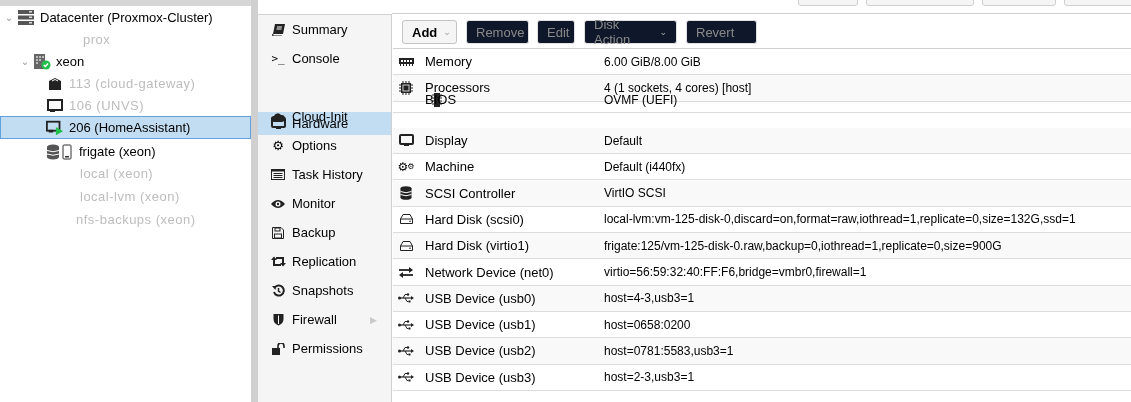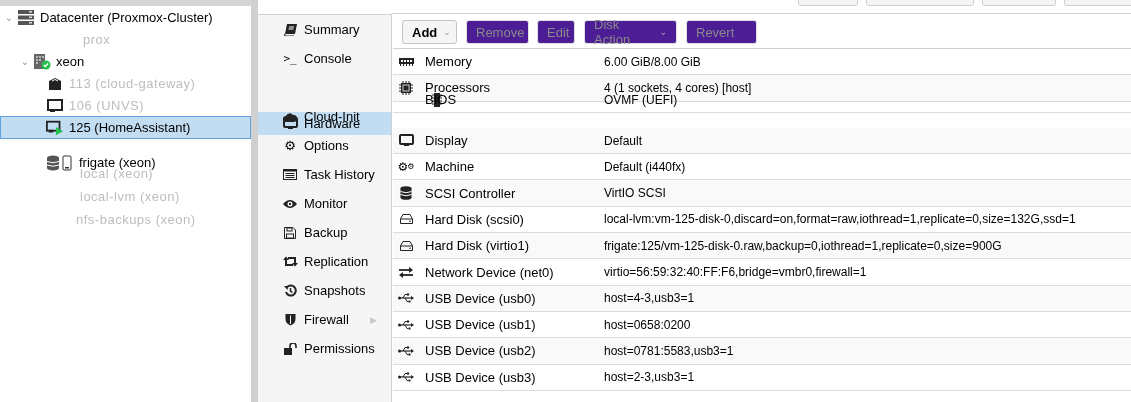--- a/index.html
+++ b/index.html
@@ -12,34 +12,34 @@
   #tree-gutter { position: absolute; left: 251px; top: 0; width: 7px; height: 402px; background: #d0d0d0; }
   .tree-row { position: absolute; left: 0; width: 251px; height: 23px; display: flex; align-items: center; white-space: nowrap; }
   .tree-row .label { font-size: 13px; color: #000; }
   .tree-row .blurred { color: #bdbdbd; filter: blur(0.6px); letter-spacing: 0.5px; }
   .tree-row.selected { background: #c2ddf2; border: 1px solid #5fa2dd; }
   .expander { width: 12px; height: 12px; display: inline-flex; align-items: center; justify-content: center; color: #999; font-size: 10px; }
   .ticon { width: 18px; height: 16px; display: inline-flex; align-items: center; justify-content: center; margin-right: 5px; position: relative; }
 
   
   #menu { position: absolute; left: 258px; top: 14px; width: 134px; height: 388px; background: #f5f5f5; border-top: 1px solid #d0d0d0; border-right: 1px solid #d0d0d0; }
-  .menu-item { position: absolute; left: 0; width: 133px; height: 23px; display: flex; align-items: center; padding-left: 24px; font-size: 13px; color: #000; }
+  .menu-item { position: absolute; left: 0; width: 133px; height: 23px; display: flex; align-items: center; padding-left: 12px; font-size: 13px; color: #000; }
   .menu-item.active { background: #c2ddf2; margin-top: 36px; }
   .menu-item .micon { width: 16px; height: 14px; display: inline-flex; align-items: center; justify-content: center; margin-right: 6px; font-size: 12px; }
   .menu-item .arrow { position: absolute; right: 14px; color: #c8c8c8; font-size: 9px; }
 
   
   #header-strip { position: absolute; left: 392px; top: 0; width: 739px; height: 14px; background: #fff; border-bottom: 1px solid #d0d0d0; }
   .hdr-btn { position: absolute; top: -6px; height: 12px; border: 1px solid #cfcfcf; border-radius: 3px; background: #f5f5f5; }
 
   
   #toolbar { position: absolute; left: 393px; top: 14px; width: 738px; height: 35px; background: #fff; border-bottom: 1px solid #d0d0d0; }
   .tb-btn { position: absolute; top: 6px; height: 24px; border: 1px solid #cfcfcf; border-radius: 3px; background: #f5f5f5; display: flex; align-items: center; padding: 0 9px; font-size: 13px; }
   .tb-btn.enabled { color: #000; border-color: #c4c4c4; }
-  .tb-btn.disabled { color: #8a8a8a; border-color: #e0e0e0; background: #4c1d95; }
+  .tb-btn.disabled { color: #8a8a8a; border-color: #e0e0e0; background: #0f172a; }
   .tb-btn .caret { margin-left: 6px; font-size: 9px; color: #aaa; }
 
   
   #grid { position: absolute; left: 393px; top: 49px; width: 738px; height: 353px; background: #fff; }
   .grow { position: absolute; left: 0; width: 738px; height: 26.3px; display: flex; align-items: center; border-bottom: 1px solid #dcdcdc; }
   .grow.alt { background: #f9f9f9; }
   .gicon { width: 18px; height: 14px; margin-left: 4px; display: inline-flex; align-items: center; justify-content: center; }
   .gname { position: absolute; left: 32px; font-size: 13px; color: #000; white-space: nowrap; }
   .gval { position: absolute; left: 211px; font-size: 12px; color: #000; white-space: nowrap; }
 </style>
@@ -113,24 +113,24 @@
 
   <div class="tree-row selected" style="top:116px;height:23px;">
     <span style="width:45px;display:inline-block;"></span>
     <span class="ticon">
       <svg width="20" height="16" viewBox="0 0 20 16">
           <rect x="1" y="1" width="14" height="10" fill="none" stroke="#222" stroke-width="2"></rect>
           <rect x="3" y="10" width="5" height="3" fill="#222"></rect>
           <path d="M11 7 L19 11.5 L11 16 Z" fill="#21bf4b"></path>
         </svg>
     </span>
-    <span class="label">125 (HomeAssistant)</span>
-  </div>
-
-  <div class="tree-row" style="top:151px;">
+    <span class="label">206 (HomeAssistant)</span>
+  </div>
+
+  <div class="tree-row" style="top:140px;">
     <span style="width:46px;display:inline-block;"></span>
     <span class="ticon" style="width:28px;">
       <svg width="28" height="16" viewBox="0 0 28 16">
           <ellipse cx="7" cy="3" rx="6" ry="2.5" fill="#555"></ellipse>
           <rect x="1" y="3" width="12" height="10" fill="#555"></rect>
           <ellipse cx="7" cy="13" rx="6" ry="2.5" fill="#555"></ellipse>
           <path d="M1 6.5 Q7 9 13 6.5 M1 10 Q7 12.5 13 10" stroke="#fff" stroke-width="1" fill="none"></path>
           <rect x="17" y="1" width="8" height="14" rx="1" fill="#fff" stroke="#333"></rect>
           <rect x="19" y="12" width="4" height="1.5" fill="#333"></rect>
         </svg>

